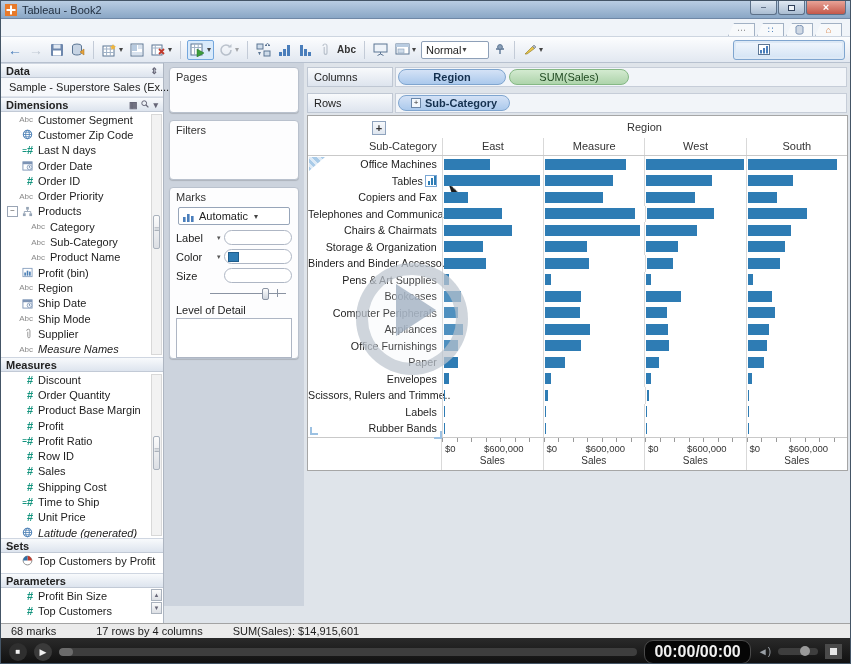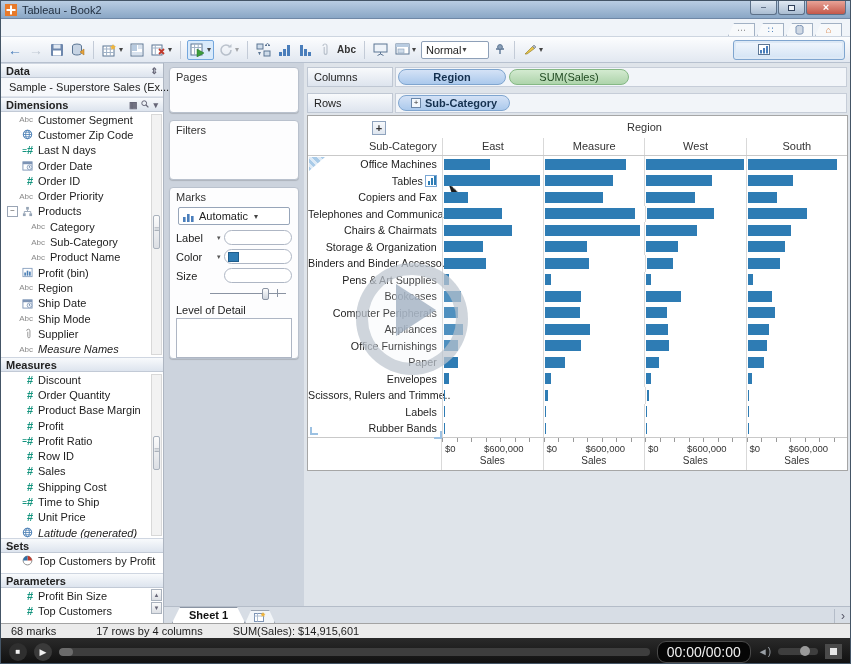--- a/index.html
+++ b/index.html
@@ -140,21 +140,21 @@
   .statusbar span{margin-left:10px;}
   .statusbar .st2{margin-left:40px;}
   .statusbar .st3{margin-left:30px;}
 
   
   .videobar{height:27px;background:linear-gradient(#2a2a2a,#0f0f0f);display:flex;align-items:center;padding:0 8px;gap:7px;}
   .vbtn{width:18px;height:18px;border-radius:50%;background:#2f2f2f;display:flex;align-items:center;justify-content:center;color:#f2f2f2;font-size:8px;flex:none;}
   .vbtn.play{font-size:9px;background:#3a3a3a;}
   .vtrack{flex:1;height:8px;background:#3e3e3e;border-radius:4px;position:relative;overflow:hidden;}
   .vtrack i{position:absolute;left:0;top:0;bottom:0;width:14px;background:#6b6b6b;border-radius:4px;}
-  .vtime{background:#060606;border:1px solid #4a4a4a;border-radius:9px;padding:2px 9px;color:#f0f0f0;font-size:14px;flex:none;}
+  .vtime{background:#060606;border:1px solid #4a4a4a;border-radius:9px;padding:2px 9px;color:#f0f0f0;font-size:16px;flex:none;font-weight:bold;}
   .vol-track{width:40px;height:7px;background:#3e3e3e;border-radius:4px;position:relative;flex:none;}
   .vol-thumb{position:absolute;left:55%;top:-2px;width:10px;height:10px;border-radius:50%;background:#9a9a9a;}
   .fs-btn{width:17px;height:15px;background:#4a4a4a;display:flex;align-items:center;justify-content:center;flex:none;}
   .fs-btn i{width:7px;height:7px;background:#e6e6e6;display:block;}
   .spk{color:#9aa0a6;font-size:10px;flex:none;}
 </style>
 </head>
 <body>
 
 <div class="app">
@@ -987,31 +987,20 @@
                   </div>
                 </div>
             </div>
             <div class="hl-triangle"></div>
             <div class="corner-bl"></div>
             <div class="corner-br"></div>
           </div>
         </div>
       </div>
 
-      <div class="tabs-row">
-        <div class="sheet-tab">Sheet 1</div>
-        <div class="new-tab">
-          <svg width="12" height="10" viewBox="0 0 12 10">
-              <rect x="0.5" y="1.5" width="9" height="8" fill="#fff" stroke="#7d94b5"></rect>
-              <path d="M.5 4h9M3.5 1.5v8" stroke="#aebdd0"></path>
-              <path d="M9 0l.8 1.6 1.7.3-1.2 1.1.3 1.7L9 3.9 7.4 4.7l.3-1.7L6.5 1.9l1.7-.3z" fill="#f0b53c"></path>
-            </svg>
-        </div>
-        <span class="tab-nav">›</span>
-      </div>
     </div>
   </div>
 
   <div class="statusbar">
     <span>68 marks</span>
     <span class="st2">17 rows by 4 columns</span>
     <span class="st3">SUM(Sales): $14,915,601</span>
   </div>
 
   <div class="videobar">

